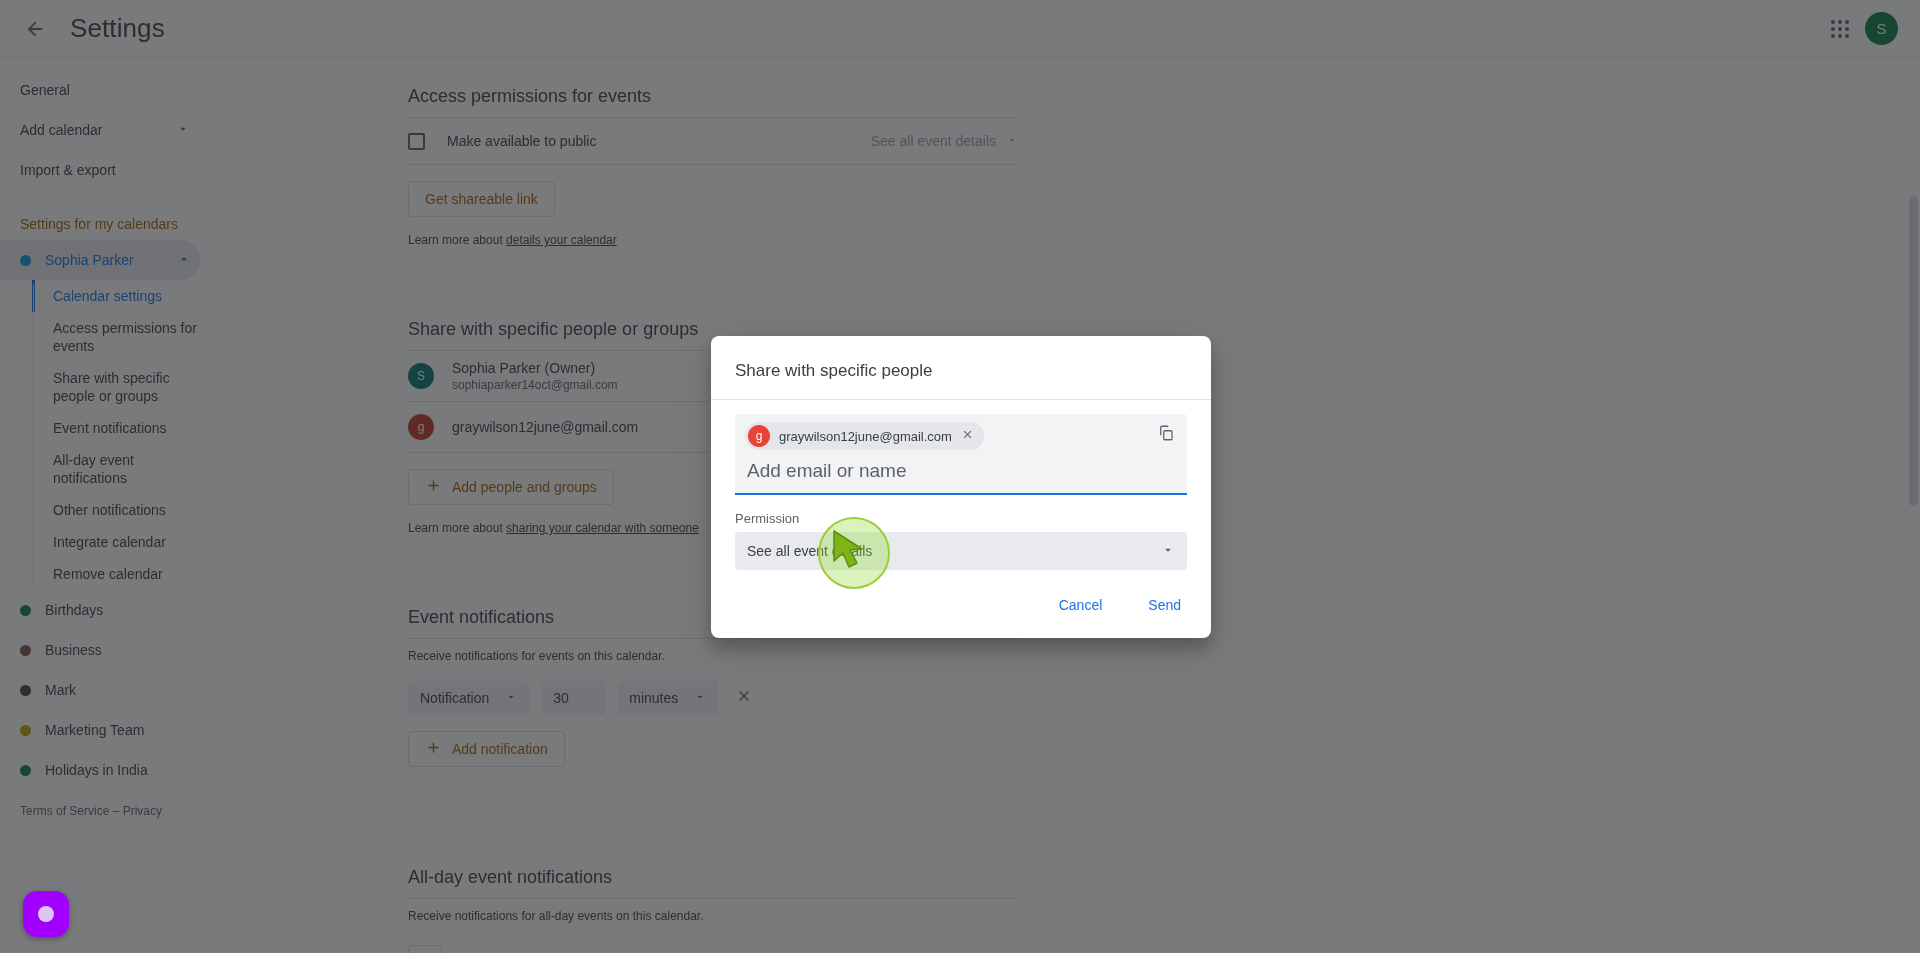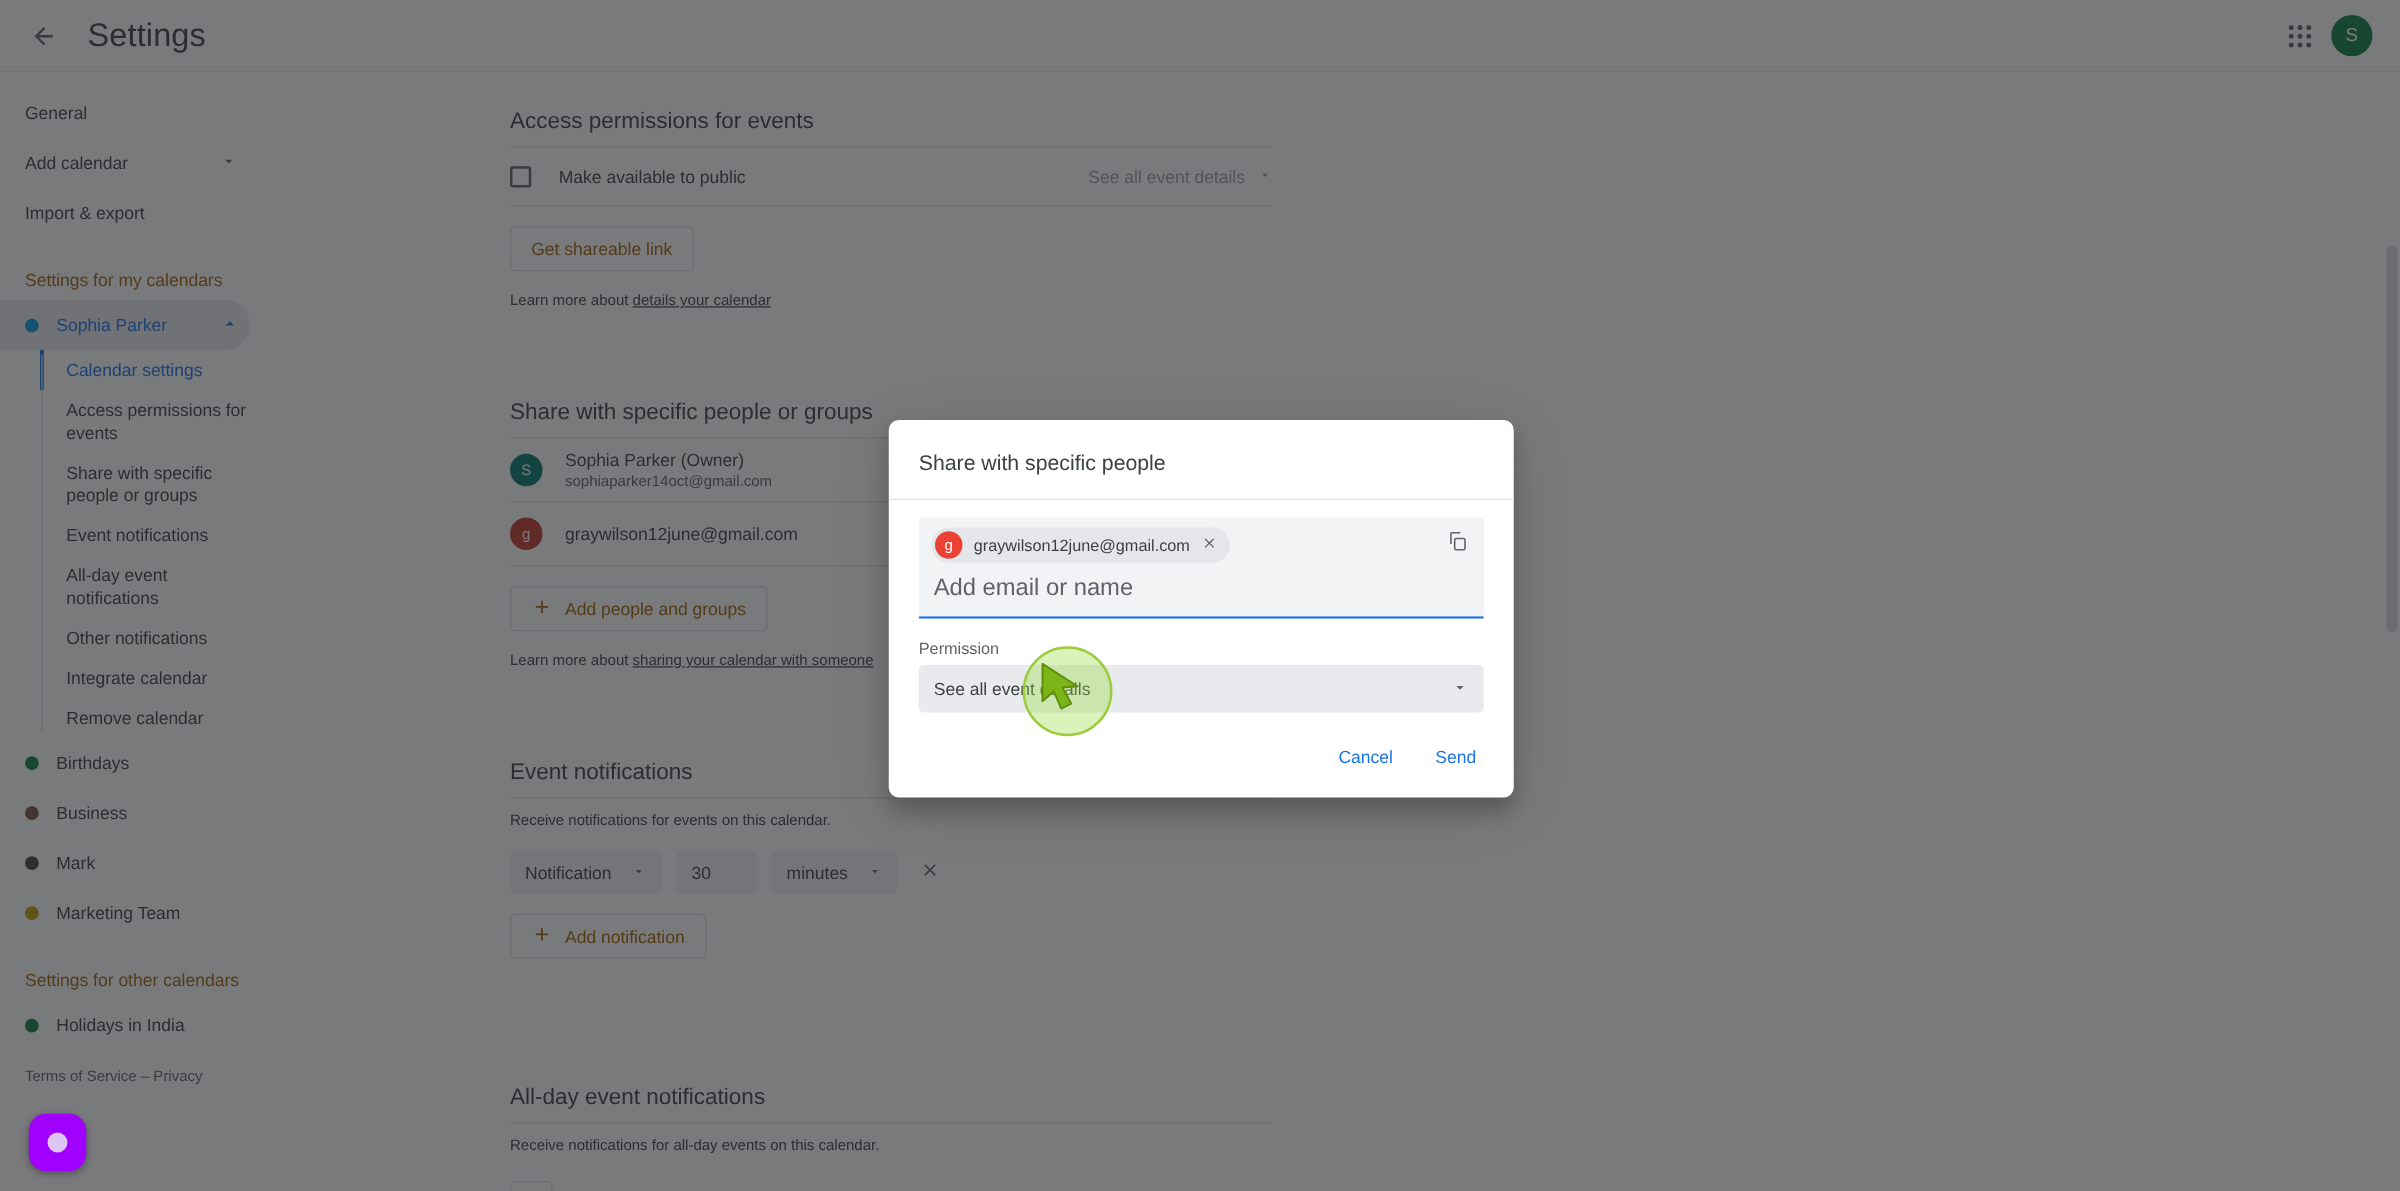--- a/index.html
+++ b/index.html
@@ -150,21 +150,21 @@
     font-size:19px; color:#3c4043; font-family:"Liberation Sans", sans-serif;
     padding:10px 2px 11px 2px;
   }
   .chip-input::placeholder { color:#5f6368; }
   .perm-label { font-size:13px; color:#5f6368; margin:16px 0 6px 0; }
   .perm-select {
     height:38px; background:#e8eaed; border-radius:4px; display:flex;
     align-items:center; padding:0 12px; font-size:14px; color:#3c4043; cursor:pointer;
   }
   .perm-select .arw { margin-left:auto; color:#5f6368; font-size:10px; }
-  .dlg-actions { display:flex; justify-content:flex-end; gap:14px; padding:18px 20px 16px 24px; }
+  .dlg-actions { display:flex; justify-content:flex-end; gap:26px; padding:18px 20px 16px 24px; }
   .txt-btn {
     font-size:14px; color:#1a73e8; background:transparent; border:none;
     padding:9px 10px; border-radius:4px; cursor:pointer; font-weight:500;
     font-family:"Liberation Sans", sans-serif;
   }
 
   
   .cursor-halo {
     position:absolute; z-index:60; left:818px; top:517px;
     width:72px; height:72px; border-radius:50%;
@@ -269,21 +269,20 @@
     </div>
     <div class="cal-row">
       <span class="dot" style="background:#424242"></span>
       <span class="cal-name">Mark</span>
     </div>
     <div class="cal-row">
       <span class="dot" style="background:#c0a000"></span>
       <span class="cal-name">Marketing Team</span>
     </div>
 
-    <div class="side-section-title">Settings for other calendars</div>
 
     <div class="cal-row">
       <span class="dot" style="background:#0b8043"></span>
       <span class="cal-name">Holidays in India</span>
     </div>
 
     <div class="footer-links">Terms of Service – Privacy</div>
   </div>
 
   <div class="main">

